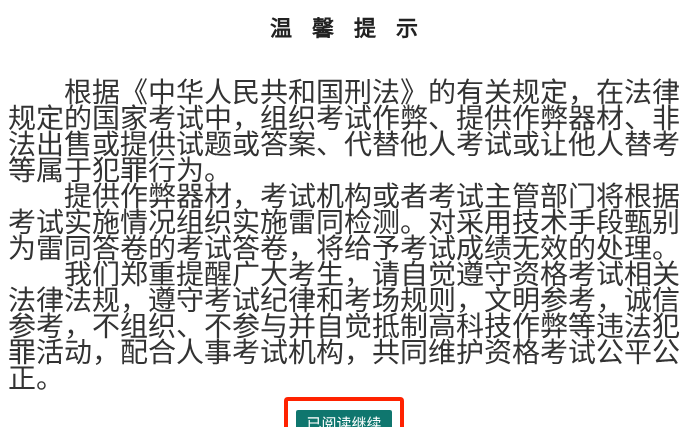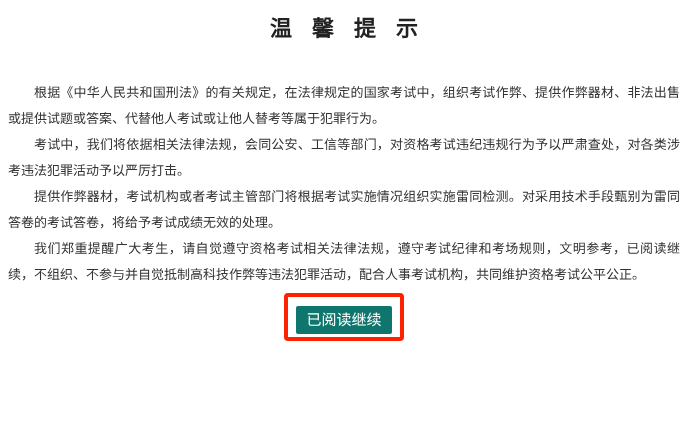--- a/index.html
+++ b/index.html
@@ -29,21 +29,21 @@
     letter-spacing: 20px;
     text-indent: 20px;
     line-height: 30px;
   }
   .content {
     margin-top: 36px;
   }
   .content p {
     margin: 0;
     font-family: "Liberation Serif", "DejaVu Serif", serif;
-    font-size: 13px;
+    font-size: 28px;
     line-height: 26px;
     color: #333333;
     text-align: justify;
     text-indent: 2em;
   }
   .button-row {
     display: flex;
     justify-content: center;
     margin-top: 5px;
   }
@@ -71,23 +71,22 @@
 </style>
 </head>
 <body>
 
 <div class="page">
 
   <h1 class="title">温馨提示</h1>
 
   <div class="content">
     <p>根据《中华人民共和国刑法》的有关规定，在法律规定的国家考试中，组织考试作弊、提供作弊器材、非法出售或提供试题或答案、代替他人考试或让他人替考等属于犯罪行为。</p>
-    <p>考试中，我们将依据相关法律法规，会同公安、工信等部门，对资格考试违纪违规行为予以严肃查处，对各类涉考违法犯罪活动予以严厉打击。</p>
     <p>提供作弊器材，考试机构或者考试主管部门将根据考试实施情况组织实施雷同检测。对采用技术手段甄别为雷同答卷的考试答卷，将给予考试成绩无效的处理。</p>
-    <p>我们郑重提醒广大考生，请自觉遵守资格考试相关法律法规，遵守考试纪律和考场规则，文明参考，已阅读继续，不组织、不参与并自觉抵制高科技作弊等违法犯罪活动，配合人事考试机构，共同维护资格考试公平公正。</p>
+    <p>我们郑重提醒广大考生，请自觉遵守资格考试相关法律法规，遵守考试纪律和考场规则，文明参考，诚信参考，不组织、不参与并自觉抵制高科技作弊等违法犯罪活动，配合人事考试机构，共同维护资格考试公平公正。</p>
   </div>
 
   <div class="button-row">
     <div class="highlight-box">
       <button class="continue-btn">已阅读继续</button>
     </div>
   </div>
 
 </div>
 

